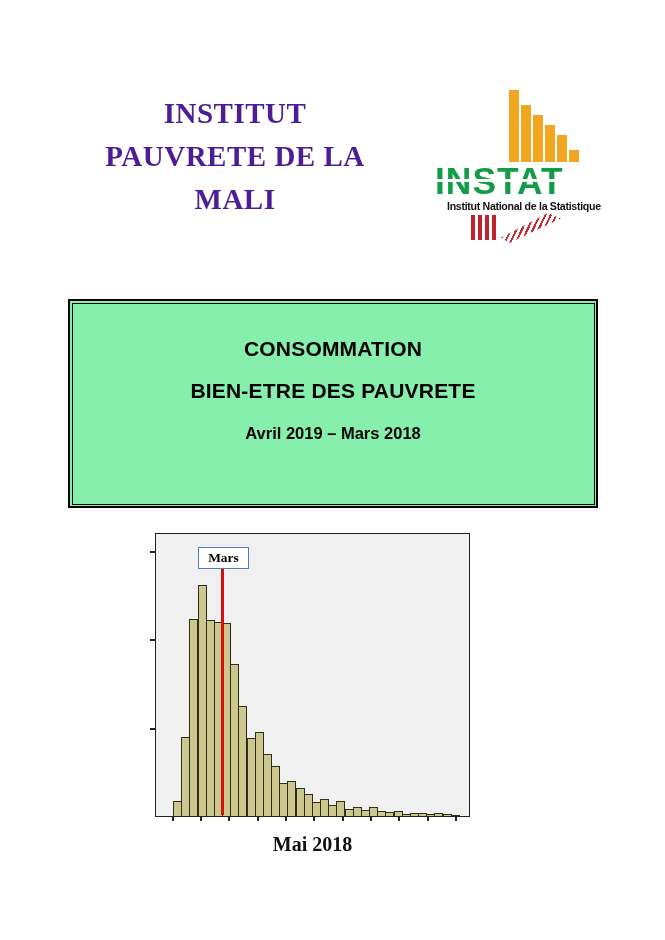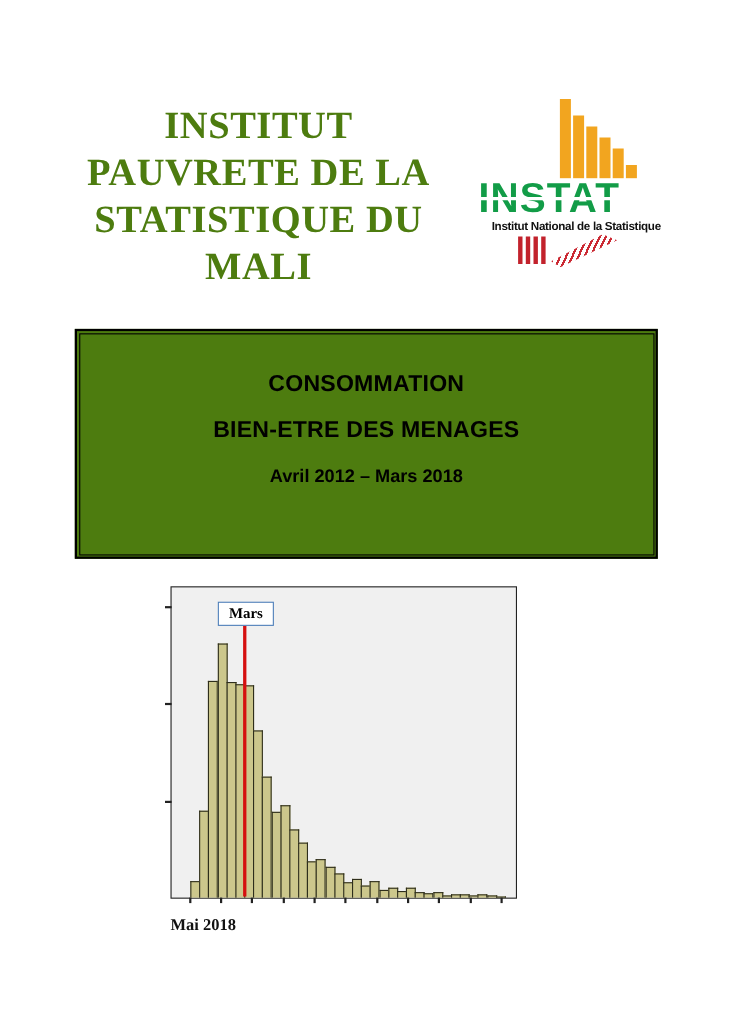--- a/index.html
+++ b/index.html
@@ -1,62 +1,61 @@
 <!DOCTYPE html>
 <html><head>
 <meta charset="utf-8">
 <style>
   * { margin:0; padding:0; box-sizing:border-box; }
   html,body { width:665px; height:940px; background:#ffffff; overflow:hidden; }
   body { position:relative; font-family:"Liberation Serif", serif; }
 
   
   .inst-title { position:absolute; left:62px; top:92px; width:346px; text-align:center; }
-  .inst-title .line { font-family:"Liberation Serif", serif; font-weight:bold; font-size:35px; line-height:43px; color:#4d7c0f; letter-spacing:0.5px; }
+  .inst-title .line { font-family:"Liberation Serif", serif; font-weight:bold; font-size:29px; line-height:43px; color:#4c1d95; letter-spacing:0.5px; }
 
   .logo { position:absolute; left:435px; top:85px; width:158px; height:160px; background:#fff; }
   .logo-bars { position:absolute; left:74px; top:5px; height:72px; display:flex; align-items:flex-end; gap:2px; }
   .logo-bars .obar { width:10px; }
   .logo-acronym { position:absolute; left:0; top:77px; width:158px; }
   .acr-row { height:17px; overflow:hidden; }
   .acr-row.gap { margin-top:3px; }
   .acr-row span { display:block; font-family:"Liberation Sans", sans-serif; font-weight:900; font-size:34px; line-height:34px; letter-spacing:1px; transform:scaleX(1.04); transform-origin:left; }
   .acr-row.bottom span { margin-top:-17px; }
   .logo-subtitle { position:absolute; left:12px; top:115px; width:158px; font-family:"Liberation Sans", sans-serif; font-weight:bold; font-size:10.6px; letter-spacing:-0.3px; color:#111; white-space:nowrap; }
   .logo-mark { position:absolute; left:36px; top:128px; width:110px; height:30px; }
   .vstripes { position:absolute; left:0; top:2px; width:27px; height:25px; display:flex; gap:3px; }
   .vstripes i { display:block; width:4px; height:100%; }
   .swoosh { position:absolute; left:30px; top:0; width:60px; height:30px;
             background:repeating-linear-gradient(115deg, rgba(200,30,40,.95) 0 2px, rgba(255,255,255,0) 2px 5px);
             clip-path:polygon(0 82%, 14% 100%, 100% 18%, 78% 0); }
 
   
-  .title-box { position:absolute; left:68px; top:299px; width:530px; height:209px; border:2.5px solid #000; background:#4d7c0f; }
+  .title-box { position:absolute; left:68px; top:299px; width:530px; height:209px; border:2.5px solid #000; background:#86efac; }
   .title-box-inner { position:absolute; left:1.5px; top:1.5px; right:1.5px; bottom:1.5px; border:1.5px solid #000; text-align:center; padding-top:24px; }
   .title-box .bigline { font-family:"Liberation Sans", sans-serif; font-weight:bold; font-size:21px; line-height:42px; color:#000; letter-spacing:0.2px; }
   .title-box .period { font-family:"Liberation Sans", sans-serif; font-weight:bold; font-size:16.5px; line-height:42px; color:#000; }
 
   
   .plot { position:absolute; left:155px; top:533px; width:315px; height:284px; background:#F0F0F0; border:1.5px solid #222; }
   .bars { position:absolute; left:0; top:0; right:0; bottom:0; }
   .hbar { position:absolute; bottom:0; width:9px; background:#CCC78C; border:1px solid #2e2e1c; border-bottom:none; }
   .xtick { position:absolute; top:100%; width:2px; height:5px; background:#222; }
   .ytick { position:absolute; left:-6px; width:6px; height:2px; background:#222; }
   .threshold-line { position:absolute; width:3px; background:#D51010; z-index:3; }
   .seuil-box { position:absolute; left:42px; top:13px; width:51px; height:22px; background:#fff; border:1.5px solid #4D7EB8; z-index:4; text-align:center; }
   .seuil-box span { font-family:"Liberation Serif", serif; font-weight:bold; font-size:13.5px; line-height:19px; color:#000; }
-  .chart-caption { position:absolute; left:155px; top:833px; width:315px; font-family:"Liberation Serif", serif; font-weight:bold; font-size:15px; color:#111; }
+  .chart-caption { position:absolute; left:155px; top:833px; width:315px; text-align:center; font-family:"Liberation Serif", serif; font-weight:bold; font-size:20px; color:#111; }
 </style>
 </head>
 <body>
 
 <div class="inst-title">
   <div class="line">INSTITUT</div>
   <div class="line">PAUVRETE DE LA</div>
-  <div class="line">STATISTIQUE DU</div>
   <div class="line">MALI</div>
 </div>
 
 <div class="logo">
   <div class="logo-bars" id="logo-bars">
       <div class="obar" style="height: 72px; background: rgb(242, 165, 31);"></div>
       <div class="obar" style="height: 57px; background: rgb(242, 165, 31);"></div>
       <div class="obar" style="height: 47px; background: rgb(242, 165, 31);"></div>
       <div class="obar" style="height: 37px; background: rgb(242, 165, 31);"></div>
       <div class="obar" style="height: 27px; background: rgb(242, 165, 31);"></div>
@@ -78,22 +77,22 @@
         <i style="background: rgb(194, 34, 44);"></i>
         <i style="background: rgb(194, 34, 44);"></i>
       </div>
     <div class="swoosh"></div>
   </div>
 </div>
 
 <div class="title-box">
   <div class="title-box-inner">
     <div class="bigline">CONSOMMATION</div>
-    <div class="bigline">BIEN-ETRE DES MENAGES</div>
-    <div class="period">Avril 2012 – Mars 2018</div>
+    <div class="bigline">BIEN-ETRE DES PAUVRETE</div>
+    <div class="period">Avril 2019 – Mars 2018</div>
   </div>
 </div>
 
 <div class="plot" id="plot">
   <div class="bars" id="bars">
       <div class="hbar" style="left: 17px; height: 15px; background: rgb(204, 199, 140); border-color: rgb(46, 46, 28);"></div>
       <div class="hbar" style="left: 25px; height: 79px; background: rgb(204, 199, 140); border-color: rgb(46, 46, 28);"></div>
       <div class="hbar" style="left: 33px; height: 197px; background: rgb(204, 199, 140); border-color: rgb(46, 46, 28);"></div>
       <div class="hbar" style="left: 42px; height: 231px; background: rgb(204, 199, 140); border-color: rgb(46, 46, 28);"></div>
       <div class="hbar" style="left: 50px; height: 196px; background: rgb(204, 199, 140); border-color: rgb(46, 46, 28);"></div>

